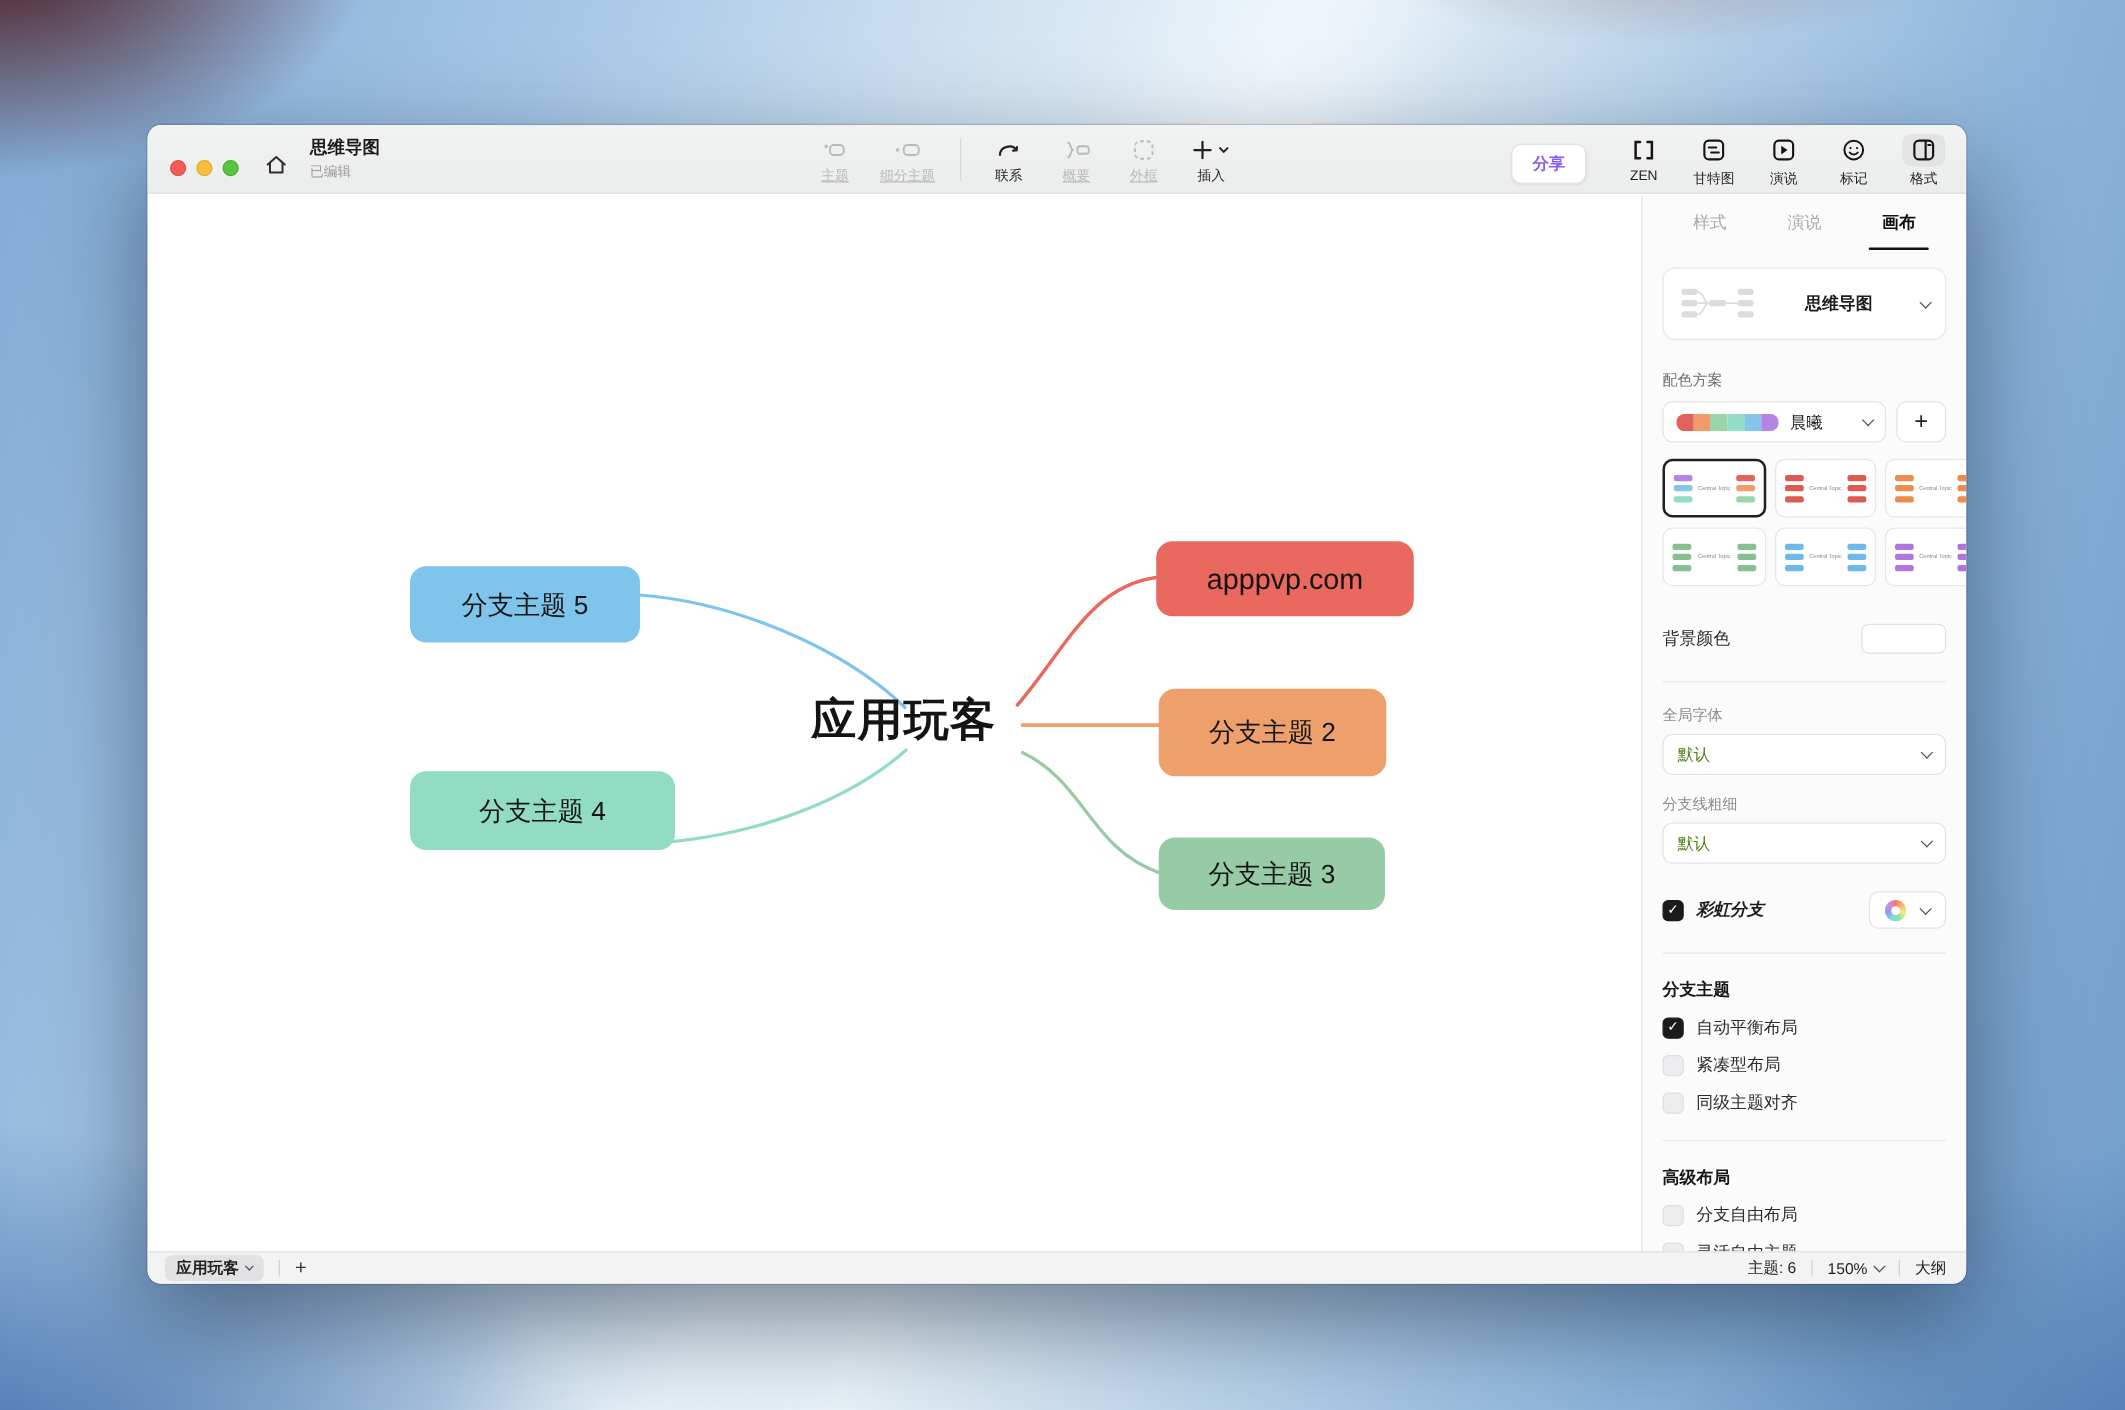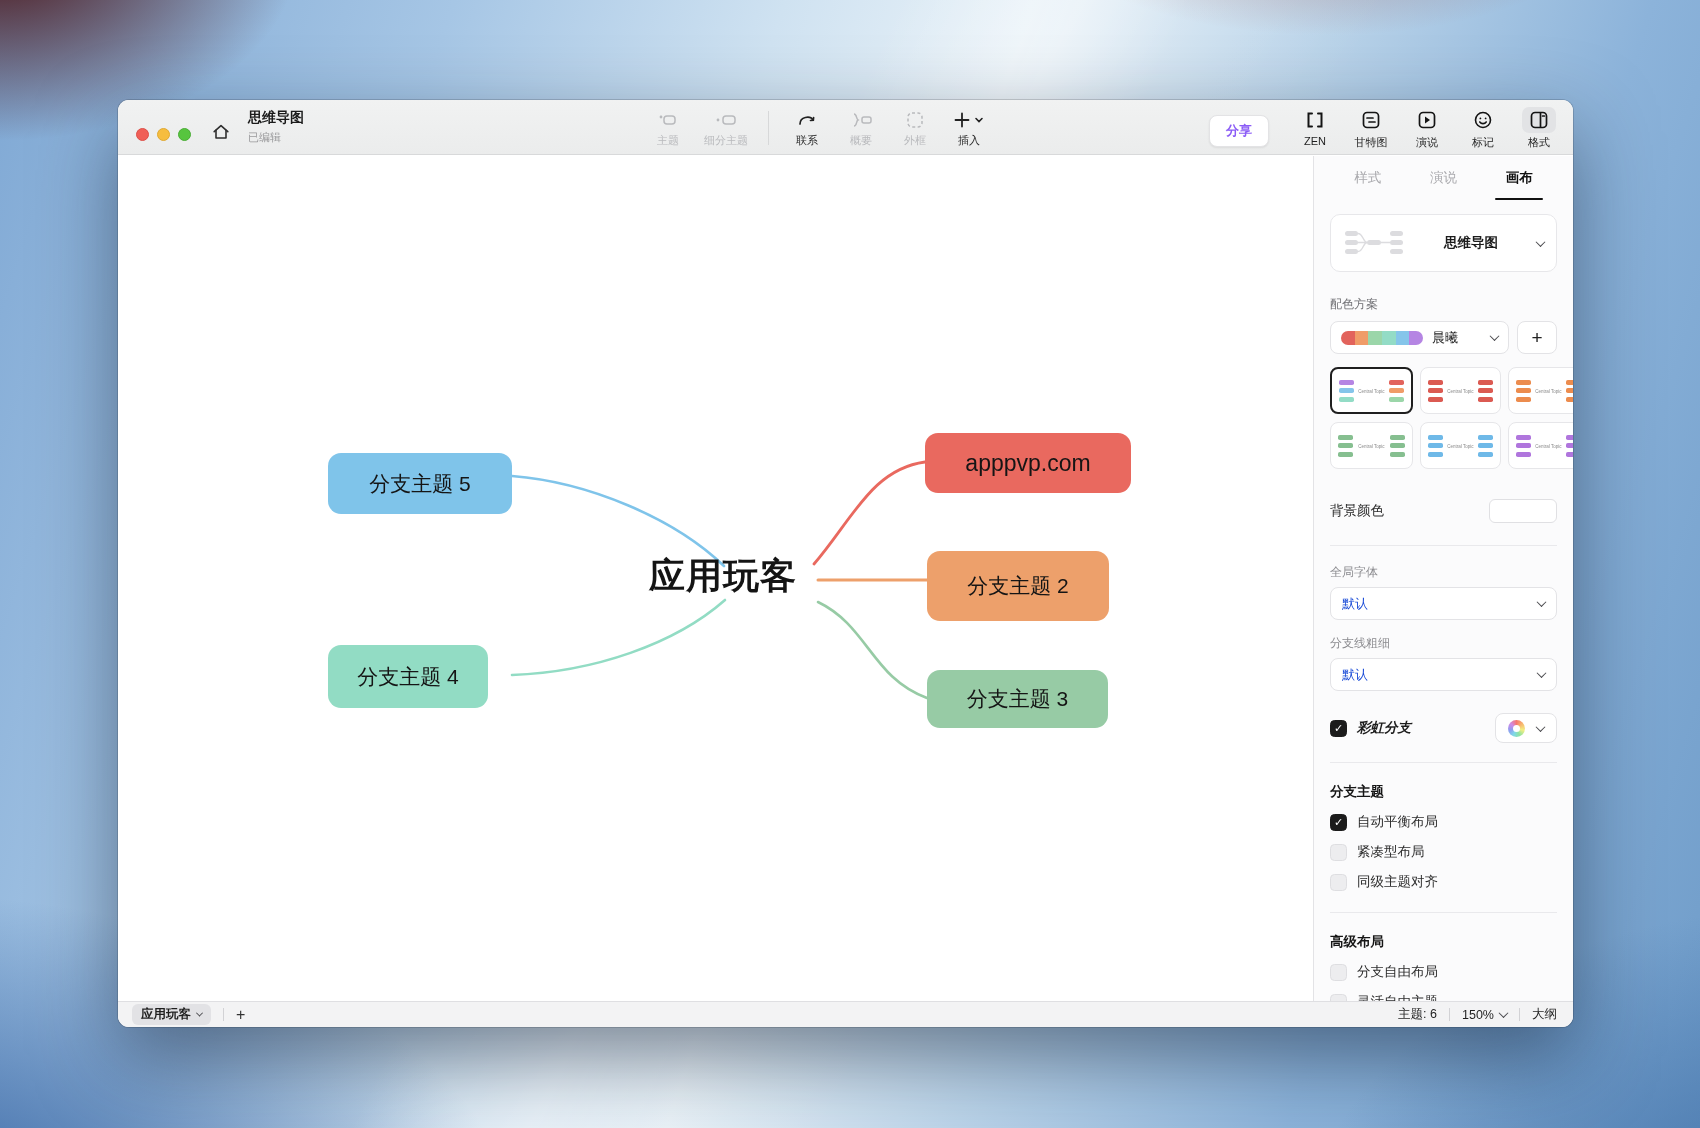--- a/index.html
+++ b/index.html
@@ -32,21 +32,21 @@
   .t-green{ background:#57c53f; border:1px solid #4aad35;}
   .home-btn { position:absolute; left:93px; top:22px; color:#2e2e2e; }
   .title-block { position:absolute; left:130px; top:9px; }
   .win-title { font-size:14px; font-weight:700; color:#1b1b1b; }
   .win-subtitle { font-size:11px; color:#9a9a9c; margin-top:3px; }
 
   .ctoolbar { position:absolute; left:528px; top:7px; display:flex; align-items:flex-start; gap:10px; }
   .tool { display:flex; flex-direction:column; align-items:center; gap:2px; min-width:44px; padding:2px 4px; }
   .tool .glyph { height:22px; display:flex; align-items:center; justify-content:center; }
   .tool .tlab { font-size:11px; white-space:nowrap; }
-  .tool.disabled .tlab { color:#b9babd; }
+  .tool.disabled .tlab { color:#b9babd;text-decoration:underline; }
   .tool.disabled svg { stroke:#b9babd; }
   .tool.enabled .tlab { color:#2a2a2a; }
   .tool.enabled svg { stroke:#222; }
   .tool-sep { width:1px; height:34px; background:#d7d8d9; margin:4px 6px 0; }
 
   .rtoolbar { position:absolute; right:14px; top:7px; display:flex; align-items:flex-start; gap:16px; }
   .share-btn { margin-top:8px; margin-right:10px; background:#fff; border:1px solid #e3e3e5;
     border-radius:8px; padding:6px 16px; font-size:13px; font-weight:700; color:#8b5cf6;
     box-shadow:0 1px 2px rgba(0,0,0,.08); }
   .ritem { display:flex; flex-direction:column; align-items:center; gap:2px; min-width:40px; }
@@ -58,21 +58,21 @@
   
   .canvas { position:absolute; left:0; top:56px; width:1194px; height:845px; background:#fff; }
   .connectors { position:absolute; inset:0; }
   .central-topic { position:absolute; left:500px; top:396px; width:210px; text-align:center;
     font-size:36px; font-weight:700; color:#141414; letter-spacing:1px; white-space:nowrap; }
   .branch { position:absolute; display:flex; align-items:center; justify-content:center;
     border-radius:13px; font-size:21px; font-weight:500; color:#151515; white-space:nowrap; }
   .b-apppvp { left:807px; top:277px; width:206px; height:60px; font-size:23px; }
   .b-2 { left:809px; top:395px; width:182px; height:70px; }
   .b-3 { left:809px; top:514px; width:181px; height:58px; }
-  .b-4 { left:210px; top:489px; width:160px; height:63px; }
+  .b-4 { left:210px; top:461px; width:212px; height:63px; }
   .b-5 { left:210px; top:297px; width:184px; height:61px; }
 
   
   .panel { position:absolute; right:0; top:56px; width:260px; height:845px;
     background:#fbfbfc; border-left:1px solid #e3e3e6; padding:0 16px; overflow:hidden; }
   .tabs { display:flex; height:44px; align-items:flex-start; }
   .tab { flex:1; text-align:center; font-size:13.5px; color:#a9a9ad; position:relative; height:100%;
     display:flex; align-items:center; justify-content:center; }
   .tab.active { color:#111; font-weight:700; }
   .tab.active::after { content:""; position:absolute; left:14px; right:14px; bottom:0; height:2.5px; background:#111; border-radius:2px; }
@@ -101,21 +101,21 @@
 
   .bg-row { margin-top:30px; display:flex; align-items:center; justify-content:space-between; }
   .bg-label { font-size:13.5px; color:#2a2a2a; }
   .bg-swatch { width:68px; height:24px; background:#fff; border:1px solid #e0e0e3; border-radius:6px; }
 
   .divider { height:1px; background:#e9e9ec; margin-top:22px; }
 
   .field-label { font-size:12px; color:#8b8b8f; margin-top:18px; }
   .dropdown { margin-top:6px; height:33px; background:#fff; border:1px solid #e3e3e6; border-radius:8px;
     display:flex; align-items:center; padding:0 11px; }
-  .dd-value { flex:1; font-size:13px; color:#1d4ed8; }
+  .dd-value { flex:1; font-size:13px; color:#4d7c0f; }
 
   .chev { width:7px; height:7px; border-right:1.6px solid #4a4a4e; border-bottom:1.6px solid #4a4a4e;
     transform:rotate(45deg) translate(-1px,-1px); flex:0 0 auto; }
 
   .rainbow-row { margin-top:22px; display:flex; align-items:center; }
   .rainbow-row .check-label { font-size:13.5px; font-weight:600; color:#1c1c1c; margin-left:10px; flex:1;font-style:italic; }
   .rainbow-dd { width:62px; height:30px; background:#fff; border:1px solid #e3e3e6; border-radius:8px;
     display:flex; align-items:center; justify-content:space-evenly; }
   .rainbow-circle { width:17px; height:17px; border-radius:50%; position:relative;
     background:conic-gradient(#f7766f,#f7b86f,#f3ee83,#8fe3a1,#7fd9e8,#8f9cf0,#d08ae8,#f7766f); }

